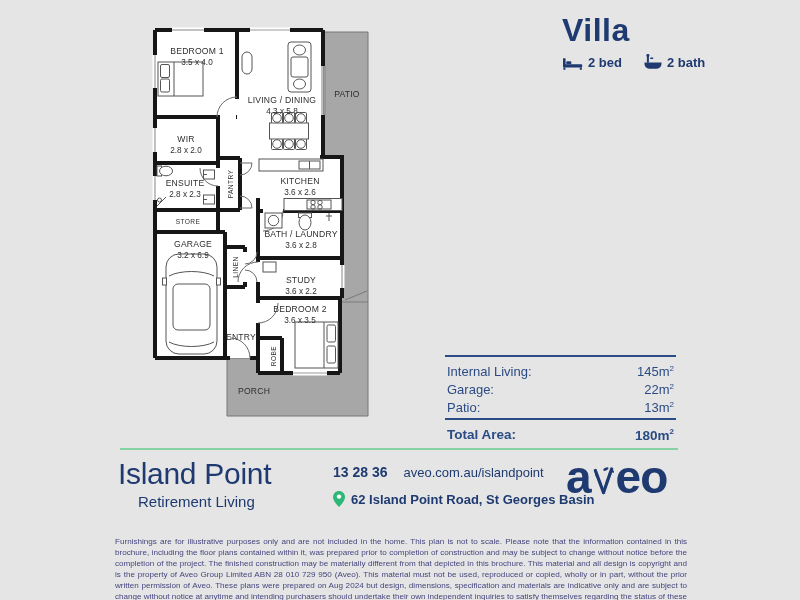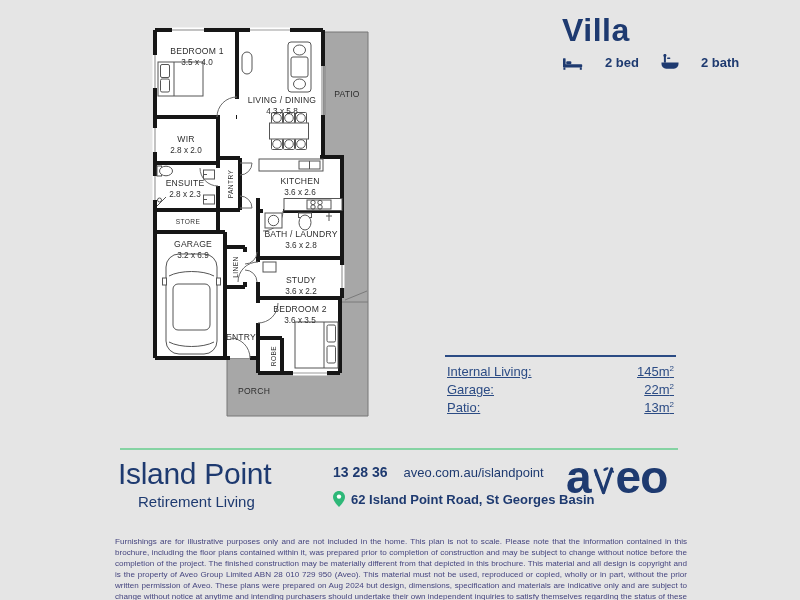--- a/index.html
+++ b/index.html
@@ -5,39 +5,39 @@
   :root{ --navy:#1e3a70; --table-navy:#2b4b84; }
   html,body{margin:0;padding:0;background:#fff;}
   .page{position:relative;width:800px;height:600px;background:#e5e5e5;overflow:hidden;
         font-family:"Liberation Sans",sans-serif;}
 
   
   .villa-title{position:absolute;left:562px;top:12px;font-size:32px;font-weight:700;
                color:var(--navy);letter-spacing:.5px;}
   .bb-row{position:absolute;left:563px;top:54px;display:flex;gap:22px;align-items:center;
           color:var(--navy);font-size:13px;font-weight:600;}
-  .bb-item{display:flex;gap:22px;align-items:center;}
+  .bb-item{display:flex;gap:5px;align-items:center;}
 
   
   .plan{position:absolute;left:105px;top:8px;width:300px;height:432px;}
   .plan text{font-family:"Liberation Sans",sans-serif;fill:#2e2e2e;}
   .wall{stroke:#161616;stroke-width:4;fill:none;}
   .thin{stroke:#7a7a7a;stroke-width:1;fill:none;}
   .slider{stroke:#8a8a8a;stroke-width:1.1;fill:none;}
   .win{stroke:#9a9a9a;stroke-width:1.2;fill:none;}
   .furn{stroke:#555;stroke-width:1;fill:#fff;}
   .furn2{stroke:#555;stroke-width:1;fill:none;}
   .arc{stroke:#6a6a6a;stroke-width:1;fill:none;}
   .rn{font-size:8.6px;letter-spacing:.2px;}
   .rd{font-size:8.2px;}
   .rs{font-size:6.6px;letter-spacing:.4px;}
 
   
   .areas{position:absolute;left:445px;top:355px;width:231px;color:var(--table-navy);font-size:13px;}
-  .areas .rows{border-top:2px solid var(--table-navy);padding-top:5px;padding-bottom:0;text-decoration:underline;}
+  .areas .rows{border-top:2px solid var(--table-navy);padding-top:5px;padding-bottom:0;}
   .area-row{display:flex;justify-content:space-between;padding:1.5px 2px;}
   .area-total{border-top:2px solid var(--table-navy);margin-top:1px;padding:7px 2px 0 2px;
               display:flex;justify-content:space-between;font-weight:700;font-size:13.5px;}
   .areas sup{font-size:8px;}
 
   .divider{position:absolute;left:120px;top:448px;width:558px;height:2px;background:#85d3a3;}
 
   
   .brand{position:absolute;left:118px;top:459px;color:var(--navy);}
   .brand-name{font-size:30px;font-weight:400;letter-spacing:-.3px;line-height:1;}
@@ -260,20 +260,24 @@
       </div>
       <div class="area-row">
         <span>Garage:</span>
         <span><span>22m</span><sup>2</sup></span>
       </div>
       <div class="area-row">
         <span>Patio:</span>
         <span><span>13m</span><sup>2</sup></span>
       </div>
     </div>
+    <div class="area-total">
+      <span>Total Area:</span>
+      <span><span>180m</span><sup>2</sup></span>
+    </div>
   </div>
 
   <div class="divider"></div>
 
   <div class="brand">
     <div class="brand-name">Island Point</div>
     <div class="brand-tag">Retirement Living</div>
   </div>
 
   <div class="contact">

